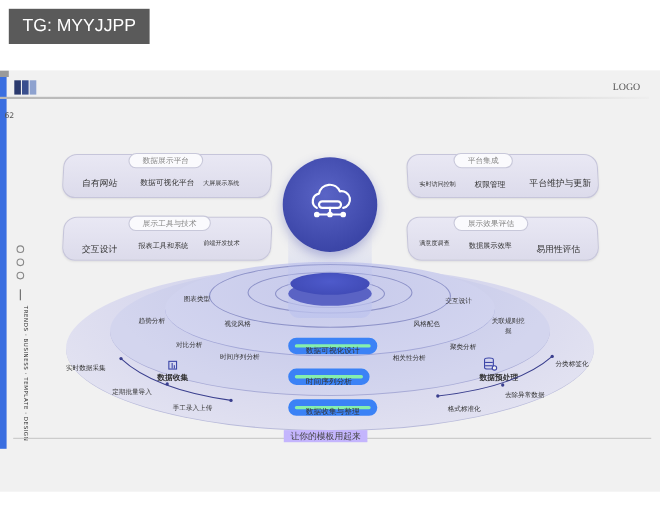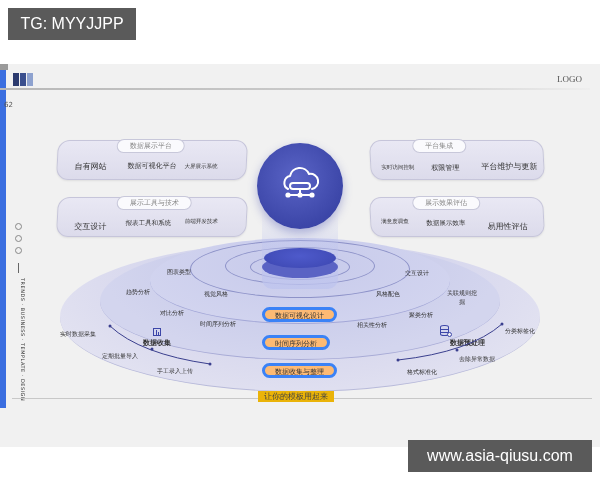--- a/index.html
+++ b/index.html
@@ -27,21 +27,21 @@
     font-size: 9px; color: #555; }
   .pageno { position: absolute; left: 4px; top: 37px; font-size: 7px; color: #555; }
 
   .side-circles { position: absolute; left: 15px; top: 159px; }
   .side-circles .c { width: 7px; height: 7px; border: 1px solid #888; border-radius: 50%; margin-bottom: 5px; }
   .side-dash { position: absolute; left: 18px; top: 199px; width: 1px; height: 10px; background: #666; }
   .side-vert { position: absolute; left: 12px; top: 214px; width: 14px; height: 90px;
     writing-mode: vertical-rl; font-size: 5px; color: #333; letter-spacing: 0.5px; white-space: nowrap; }
 
   .bottomline { position: absolute; left: 12px; top: 334px; width: 580px; height: 1px; background: #c8c8c8; }
-  .tagline { position: absolute; left: 258px; top: 327px; padding: 0 6px; background: #eab308;
+  .tagline { position: absolute; left: 258px; top: 327px; padding: 0 6px; background: #c4b5fd;
     font-family: "DejaVu Serif", serif; font-size: 8px; color: #444; }
 
   .panel { position: absolute; height: 40px; border-radius: 12px;
     background: linear-gradient(180deg, #e9e8f4, #dcdbeb); border: 1px solid #c6c5da;
     box-shadow: 0 1px 2px rgba(0,0,0,0.08); }
   .panel .pill { position: absolute; top: -2px; height: 14px; padding: 0 12px; border-radius: 7px;
     background: #fafafd; border: 1px solid #c8c8da; font-size: 7px; color: #888; line-height: 12px;
     white-space: nowrap; }
   .panel .item { position: absolute; color: #333; white-space: nowrap; }
 
@@ -50,21 +50,21 @@
 
   .orb { position: absolute; left: 257px; top: 79px; width: 86px; height: 86px; border-radius: 50%;
     background: radial-gradient(circle at 45% 40%, #5a64c6, #3c46a8 70%, #353f9c); 
     box-shadow: 0 4px 10px rgba(60,70,168,0.35); }
   .beam { position: absolute; left: 262px; top: 145px; width: 76px; height: 80px;
     background: linear-gradient(180deg, rgba(200,205,240,0.0), rgba(190,196,238,0.8));
     border-radius: 0 0 10px 10px; }
   .puck { position: absolute; border-radius: 50%; }
 
   .stage-pill { position: absolute; height: 15px; padding: 0 10px; border-radius: 8px;
-    background: #fdba74; border: 3px solid #3b82f6; font-size: 7px; color: #333; line-height: 13px;
+    background: #86efac; border: 6px solid #3b82f6; font-size: 7px; color: #333; line-height: 13px;
     white-space: nowrap; }
   .lbl { position: absolute; font-size: 6px; color: #333; white-space: nowrap; }
   .lbl.big { font-size: 7px; font-weight: bold; }
 </style>
 </head>
 <body>
 
 <div class="root">
 
   <div class="watermark-top">TG: MYYJJPP</div>
@@ -172,29 +172,28 @@
       <circle cx="10" cy="2" r="1.5" fill="#3a3f8e"></circle>
       <circle cx="52" cy="25" r="1.5" fill="#3a3f8e"></circle>
       <circle cx="110" cy="40" r="1.5" fill="#3a3f8e"></circle>
     </svg>
 
     <div style="position:absolute; left:440px; top:261px; width:9px; height:11px; border:1px solid #3c46a8; border-radius:4px/2px;">
       <div style="position:absolute; left:0; top:3px; width:7px; height:1px; background:#3c46a8;"></div>
       <div style="position:absolute; left:0; top:6px; width:7px; height:1px; background:#3c46a8;"></div>
       <div style="position:absolute; right:-4px; bottom:-2px; width:5px; height:5px; border-radius:50%; border:1px solid #3c46a8; background:#f1f1f1;"></div>
     </div>
-    <div class="lbl big" style="left:450px; top:274px;">数据预处理</div>
+    <div class="lbl big" style="left:436px; top:274px;">数据预处理</div>
     <div class="lbl" style="left:505px; top:263px;">分类标签化</div>
     <div class="lbl" style="left:459px; top:291px;">去除异常数据</div>
     <div class="lbl" style="left:407px; top:304px;">格式标准化</div>
     <svg style="position:absolute; left:390px; top:256px;" width="120" height="50">
       <path d="M8 40 Q 80 32 112 4" stroke="#3a3f8e" stroke-width="1" fill="none"></path>
       <circle cx="8" cy="40" r="1.5" fill="#3a3f8e"></circle>
       <circle cx="67" cy="30" r="1.5" fill="#3a3f8e"></circle>
       <circle cx="112" cy="4" r="1.5" fill="#3a3f8e"></circle>
     </svg>
 
     <div class="bottomline"></div>
     <div class="tagline">让你的模板用起来</div>
   </div>
 
-  <div class="watermark-bottom">www.asia-qiusu.com</div>
 </div>
 
 </body></html>

